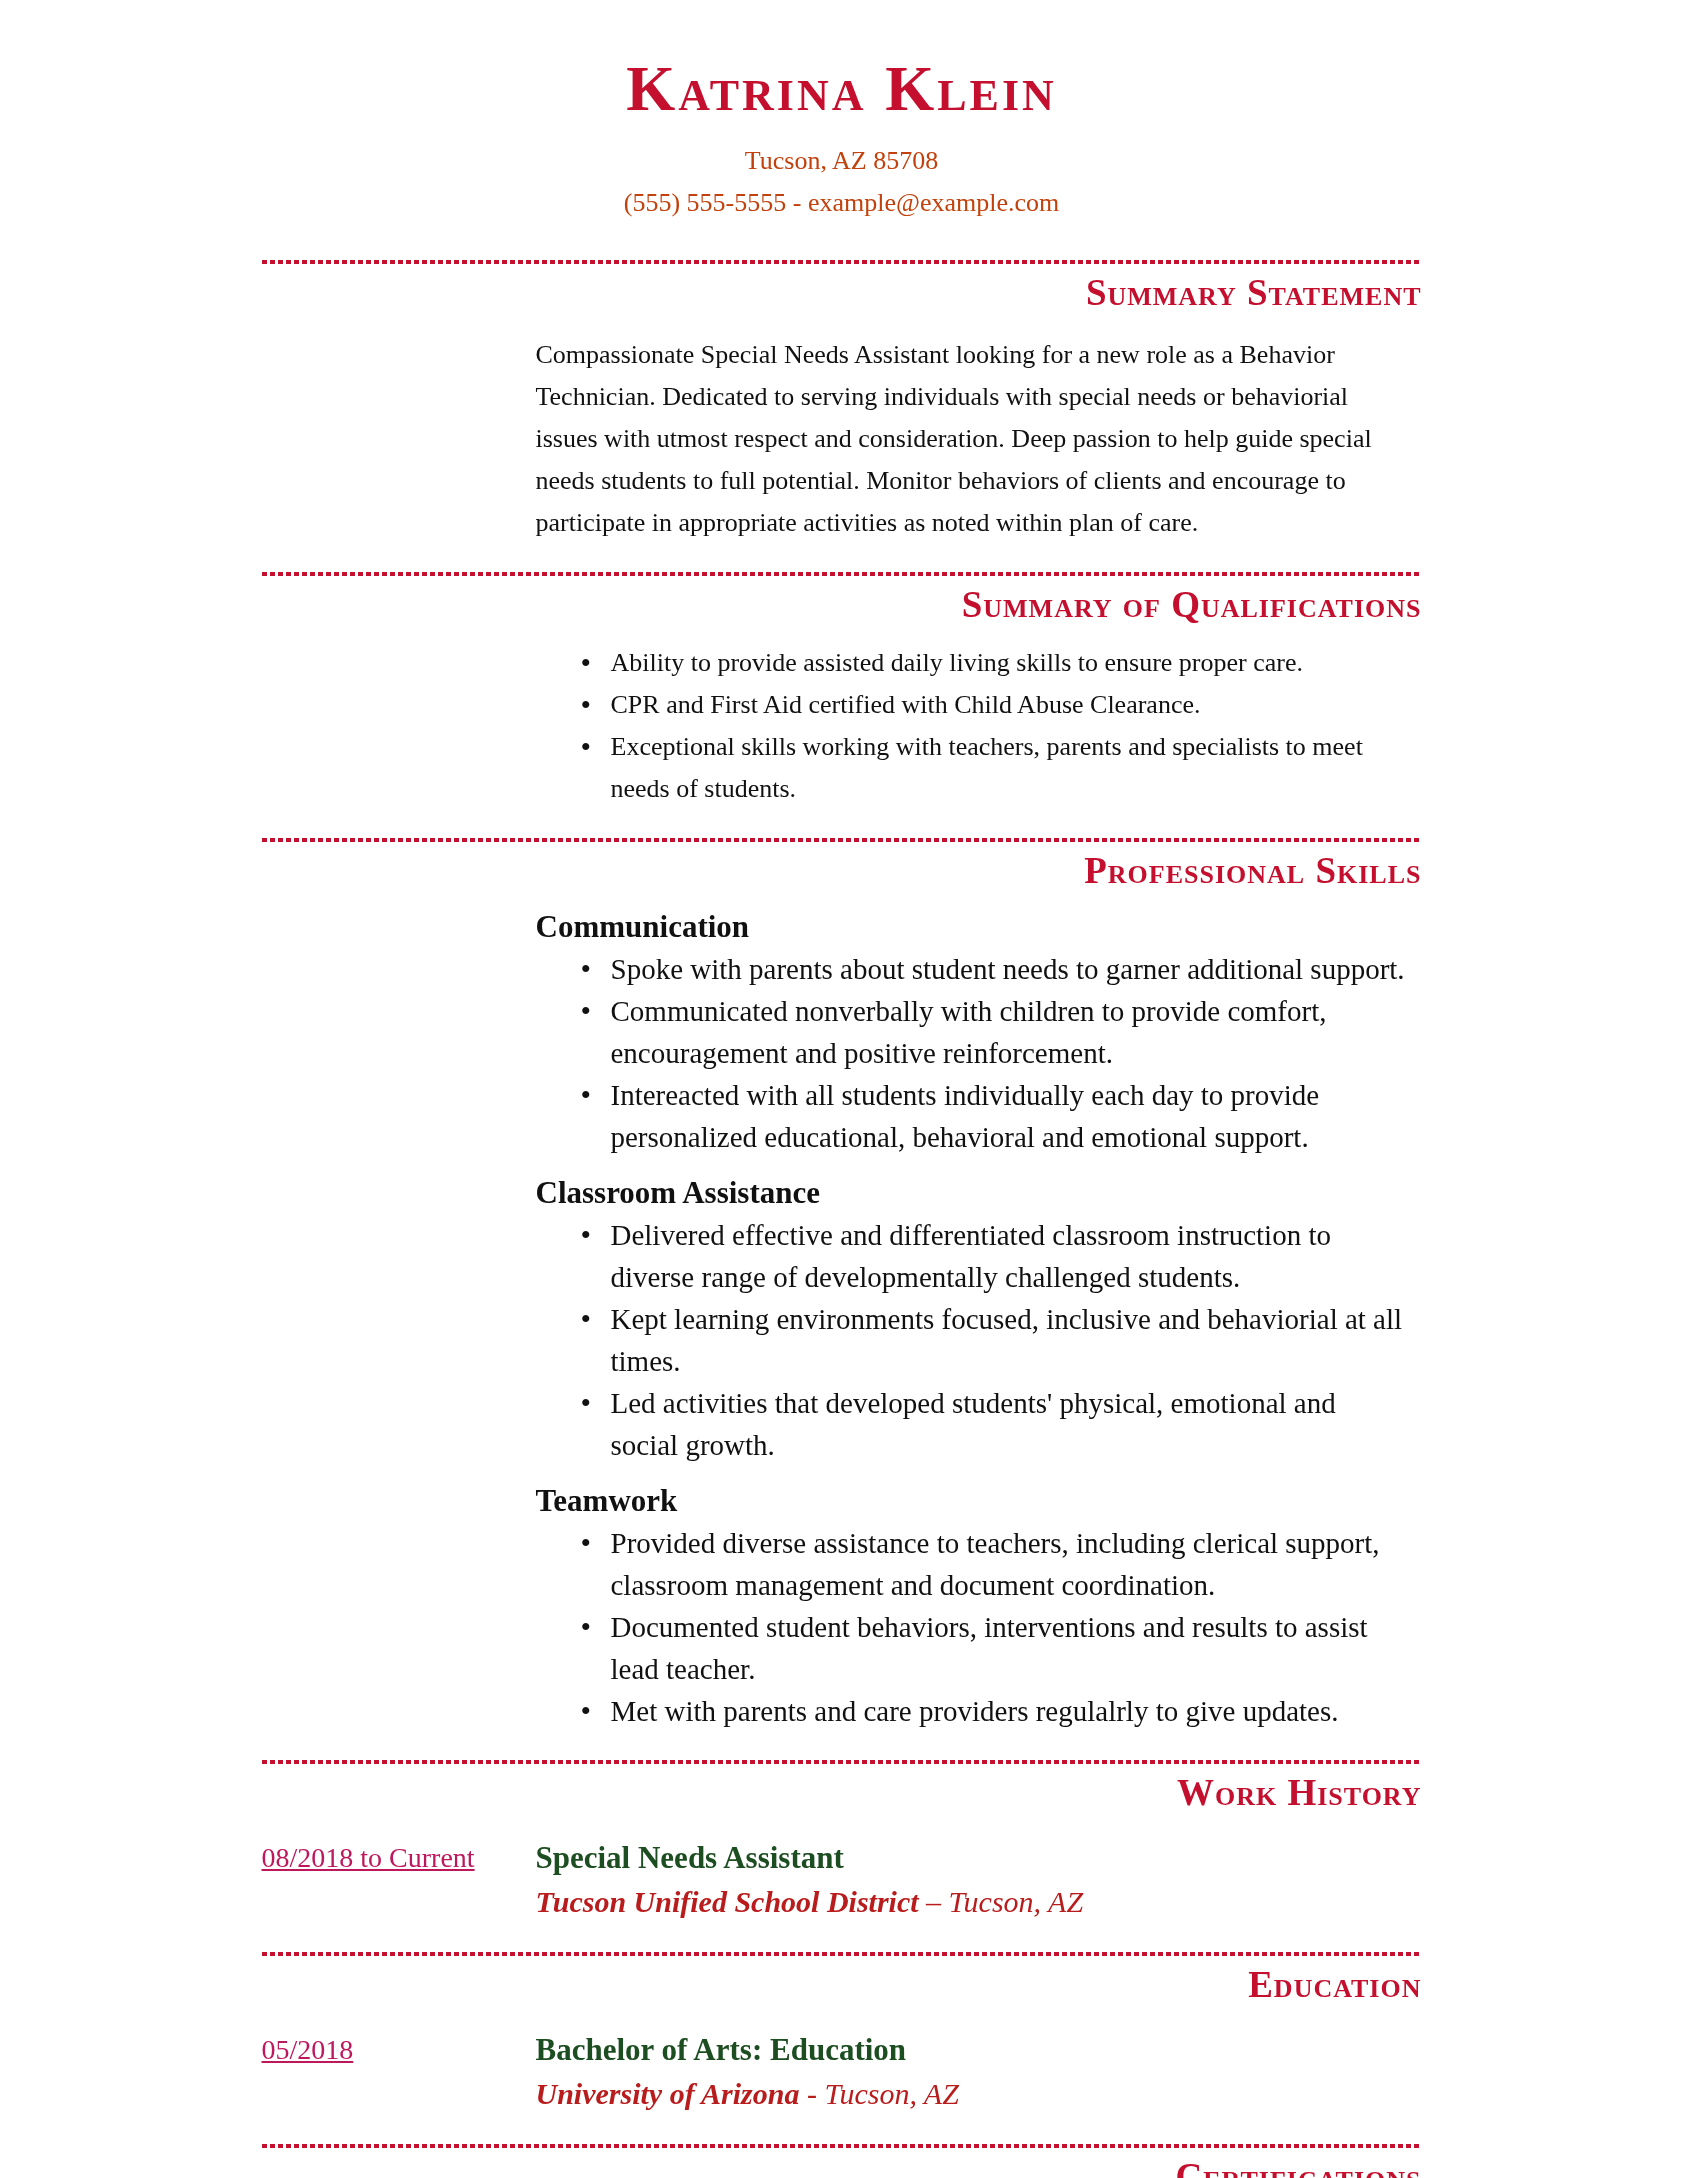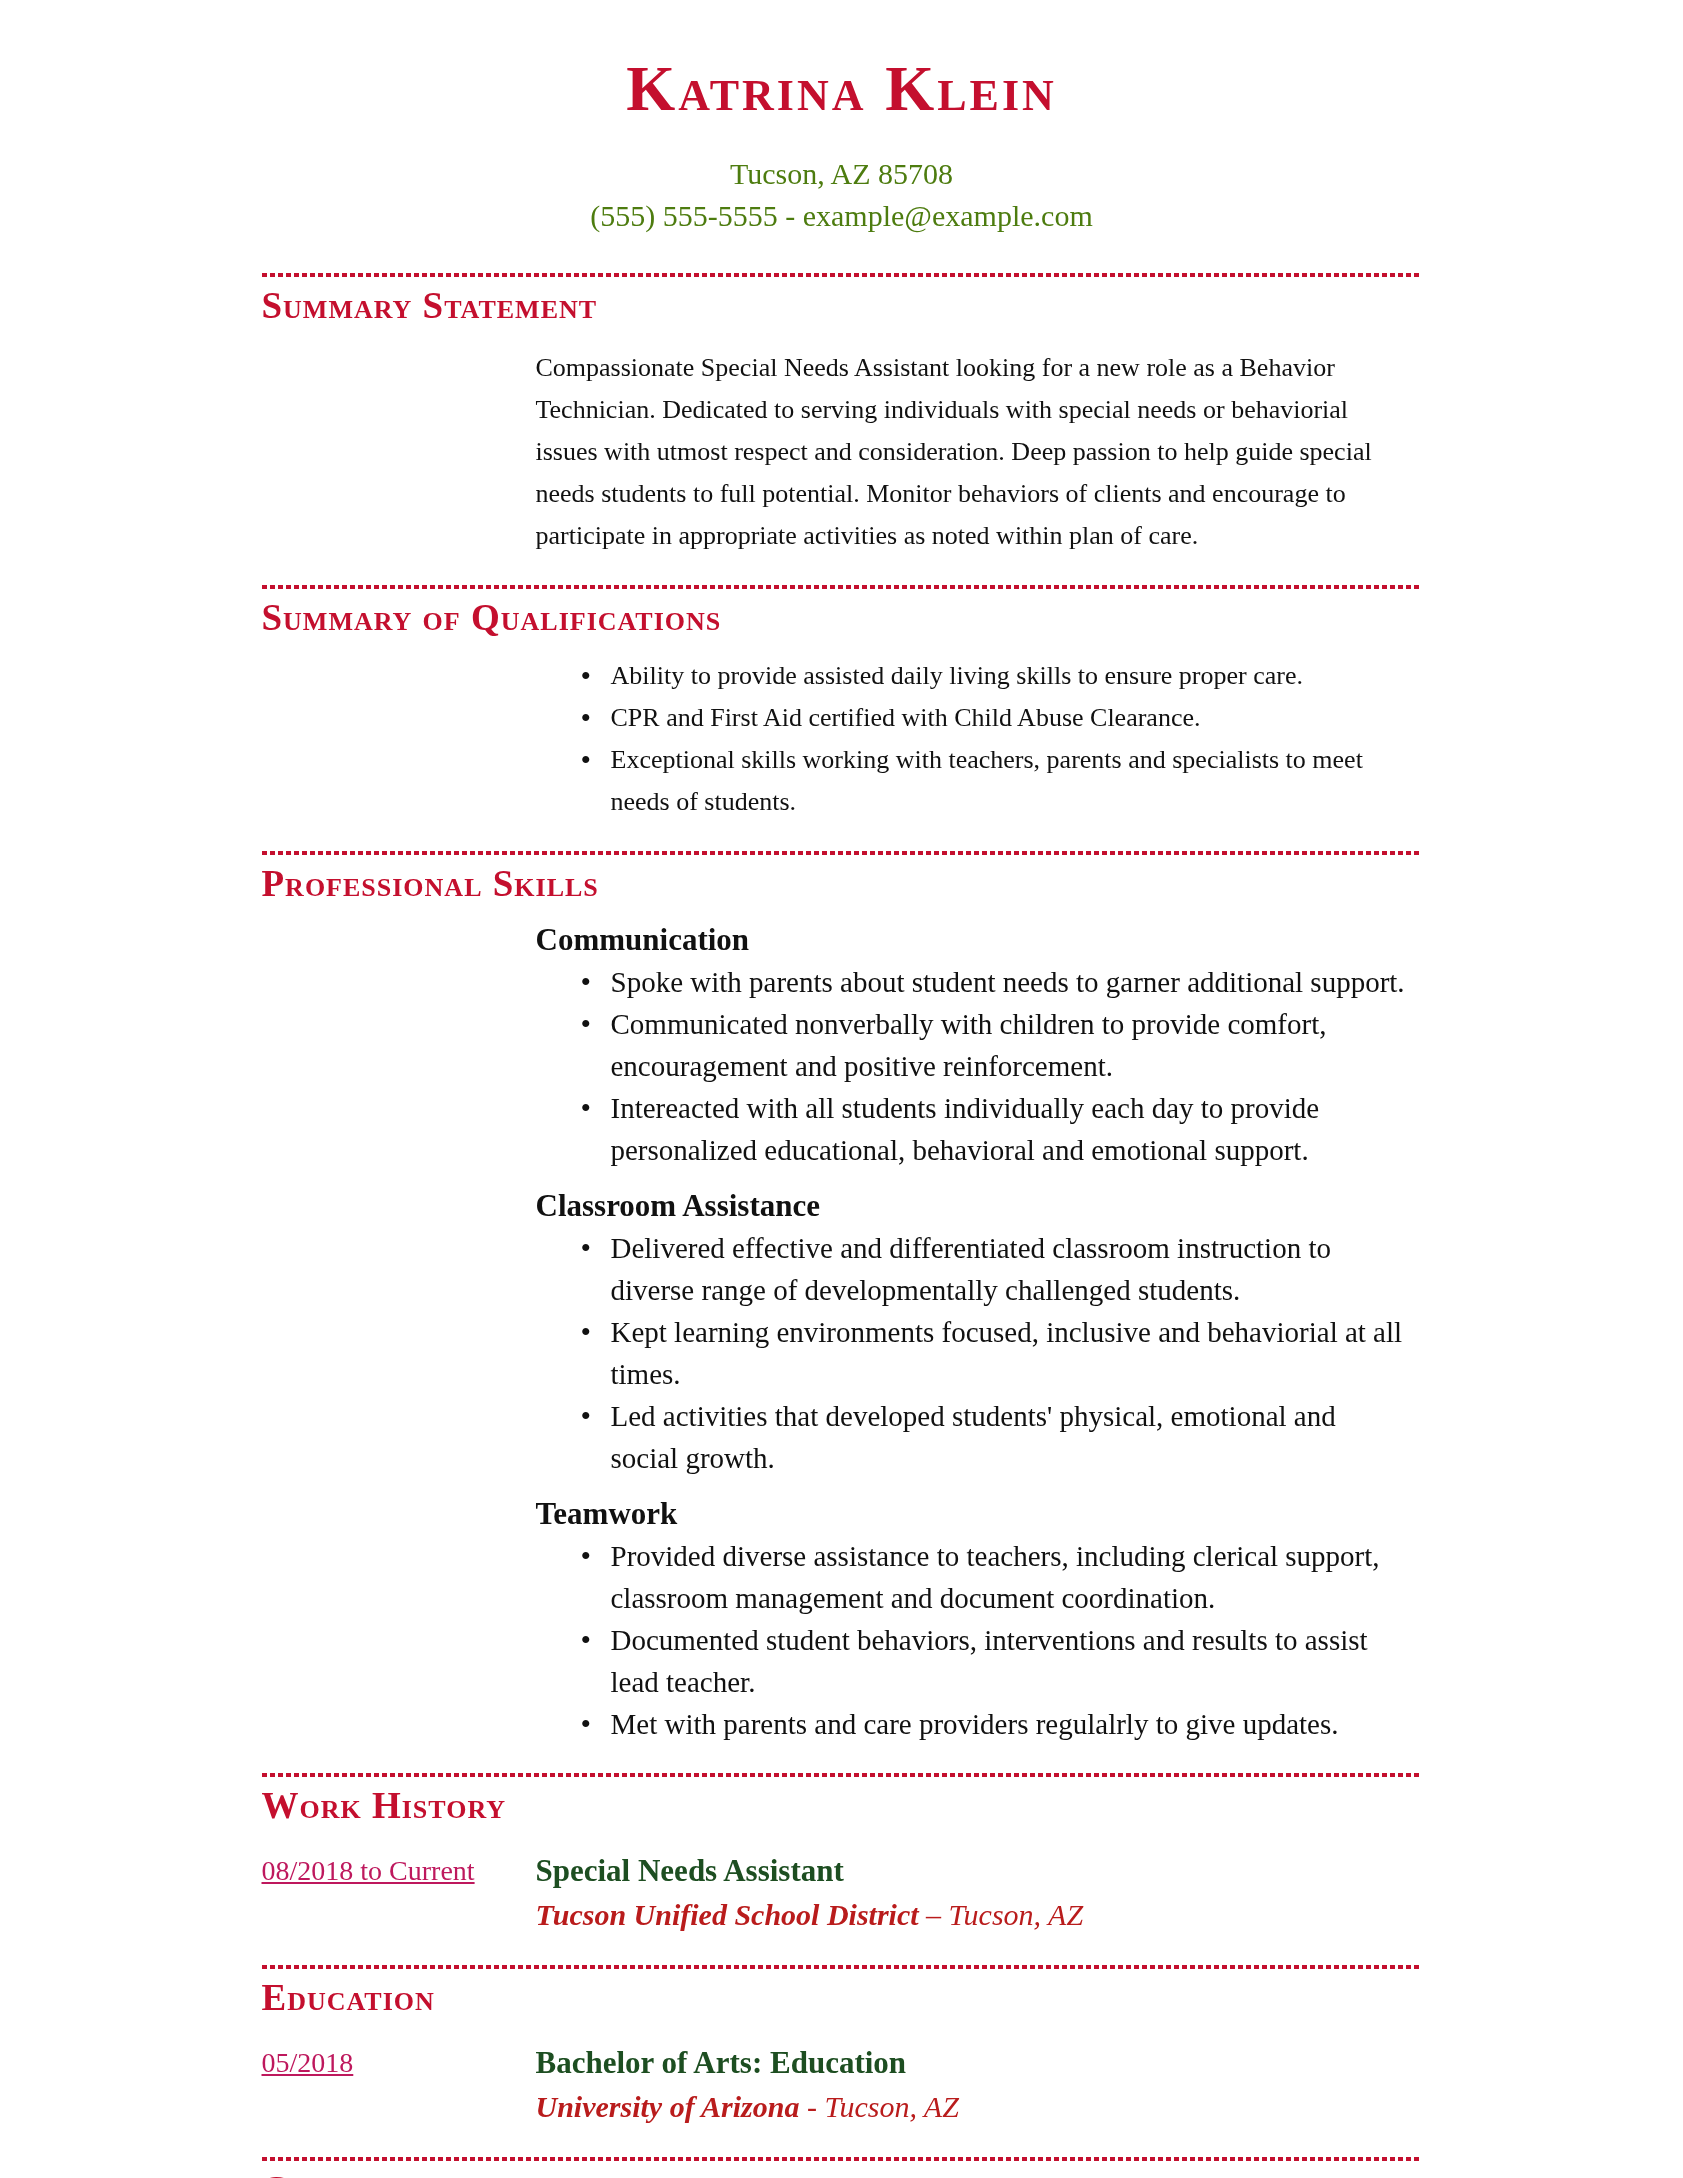--- a/index.html
+++ b/index.html
@@ -17,37 +17,38 @@
   
   .header { padding-top: 59px; text-align: center; }
   .name {
     font-size: 63px;
     line-height: 61px;
     font-weight: bold;
     font-variant: small-caps;
     letter-spacing: 3px;
     color: #c40f2e;
   }
-  .contact { margin-top: 33px; font-size: 30px; line-height: 42px; color: #4d7c0f; }
+  .contact { margin-top: 20px; font-size: 26px; line-height: 42px; color: #c2410c; }
   
   .divider {
     height: 4px;
     margin: 0 127px;
     background: repeating-linear-gradient(to right, #c40f2e 0 5px, transparent 5px 8px);
   }
   .divider.d1 { margin-top: 36px; }
   .divider.dmid { margin-top: 28px; }
   .sec-title {
     margin: 8px 127px 0 127px;
     font-size: 37px;
     line-height: 42px;
     font-weight: bold;
     font-variant: small-caps;
     letter-spacing: 1px;
     color: #c40f2e;
+    text-align: right;
   }
   
   .sec-body {
     margin: 20px 139px 0 401px;
     font-size: 26px;
     line-height: 42px;
   }
   .sec-body.tight { margin-top: 16px; }
   ul.bullets { list-style: none; margin: 0; padding: 0 0 0 45px; }
   ul.bullets li { position: relative; padding-left: 30px; }

